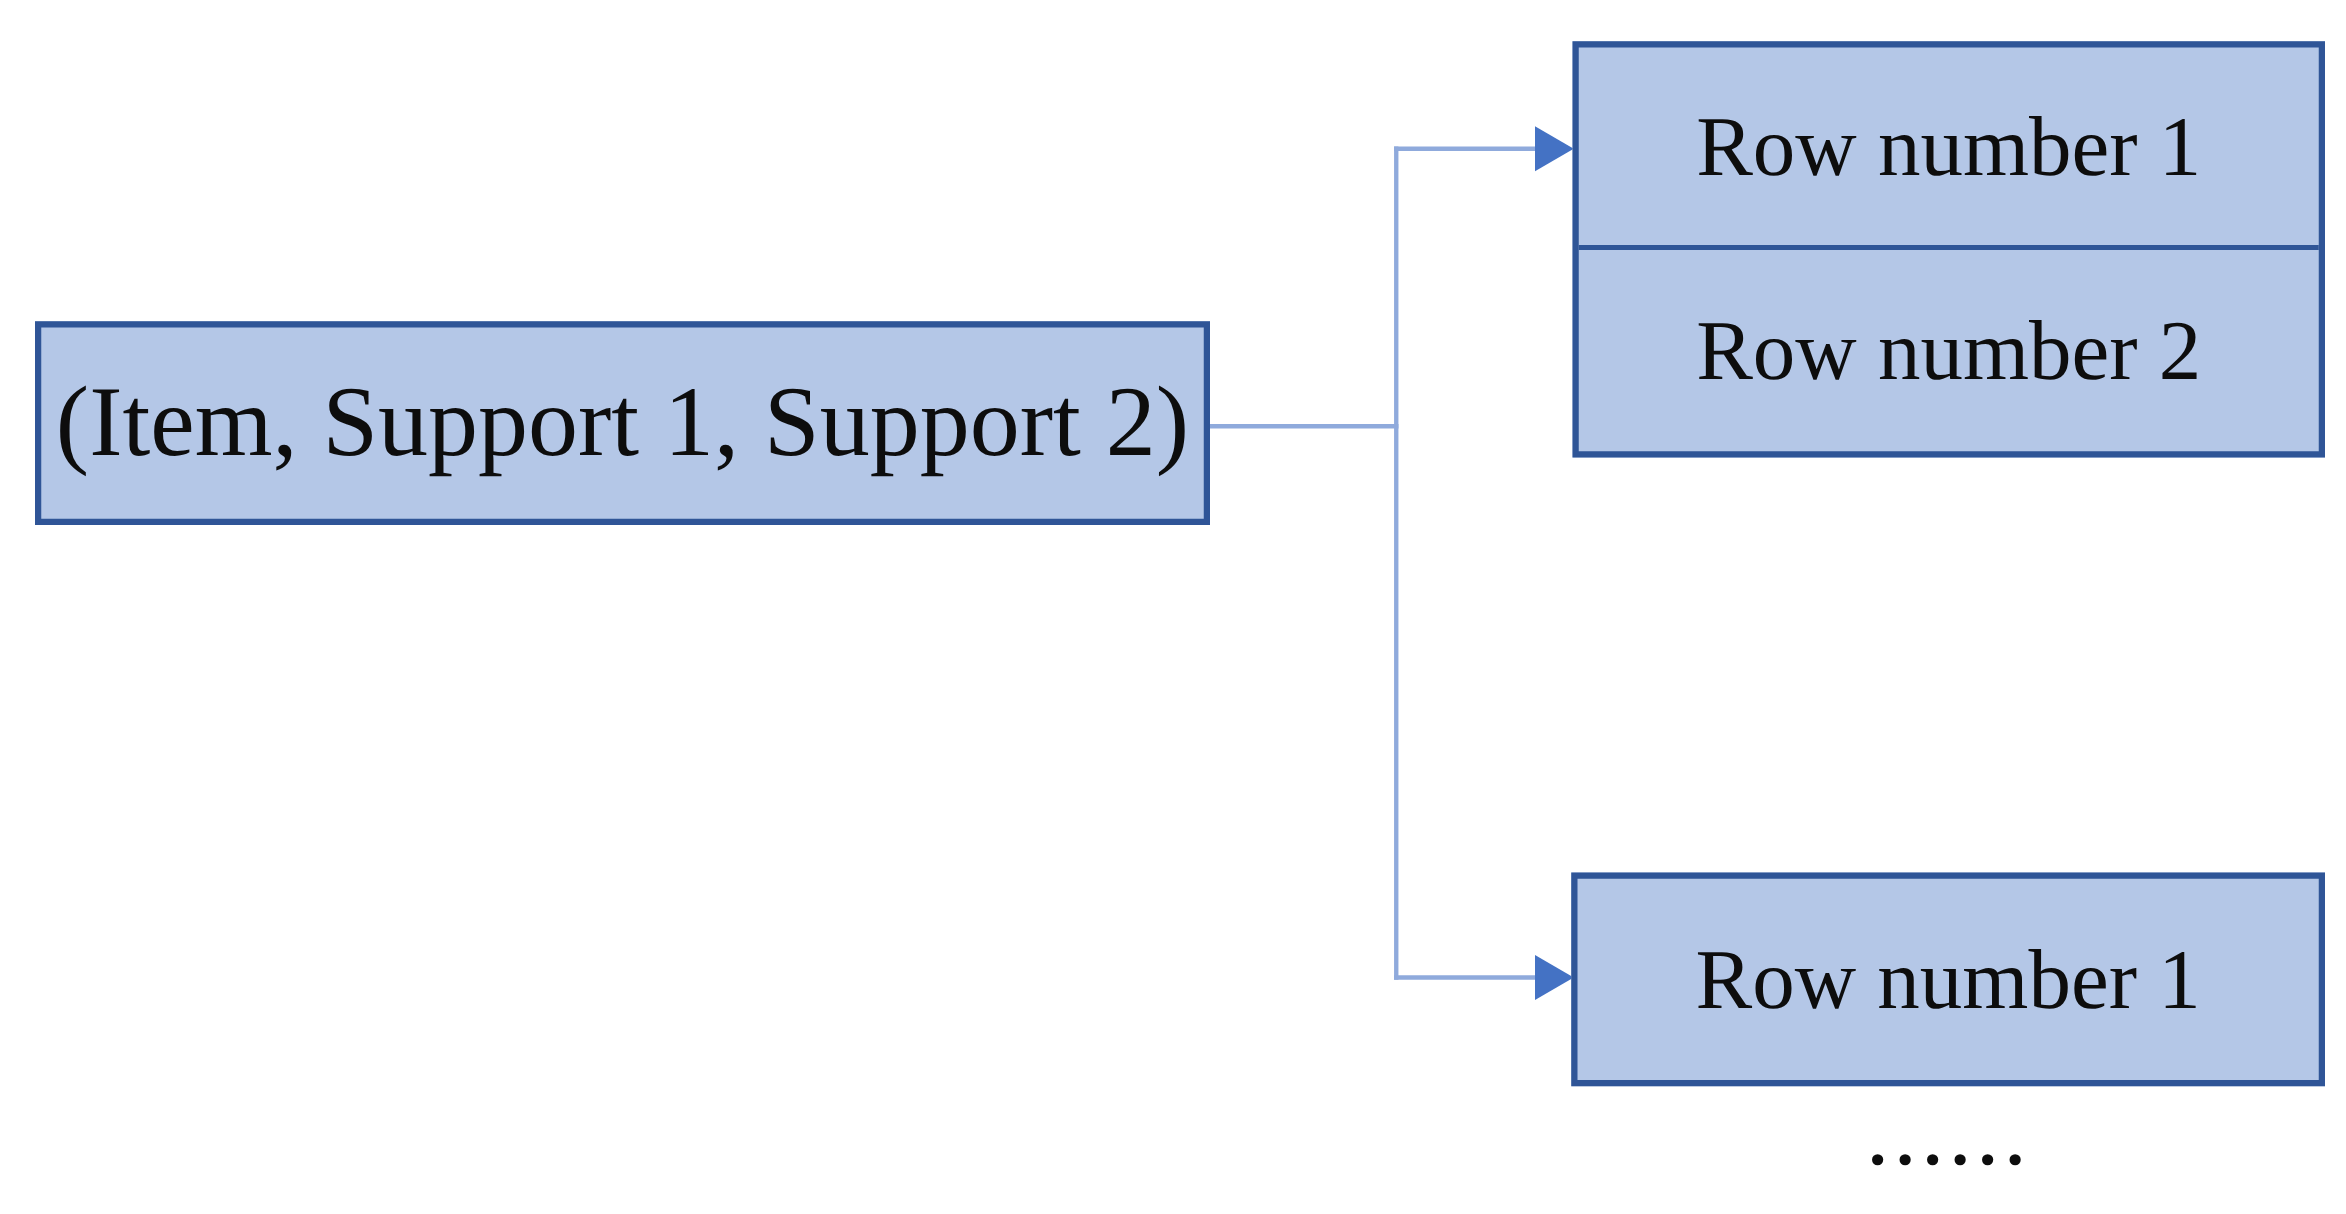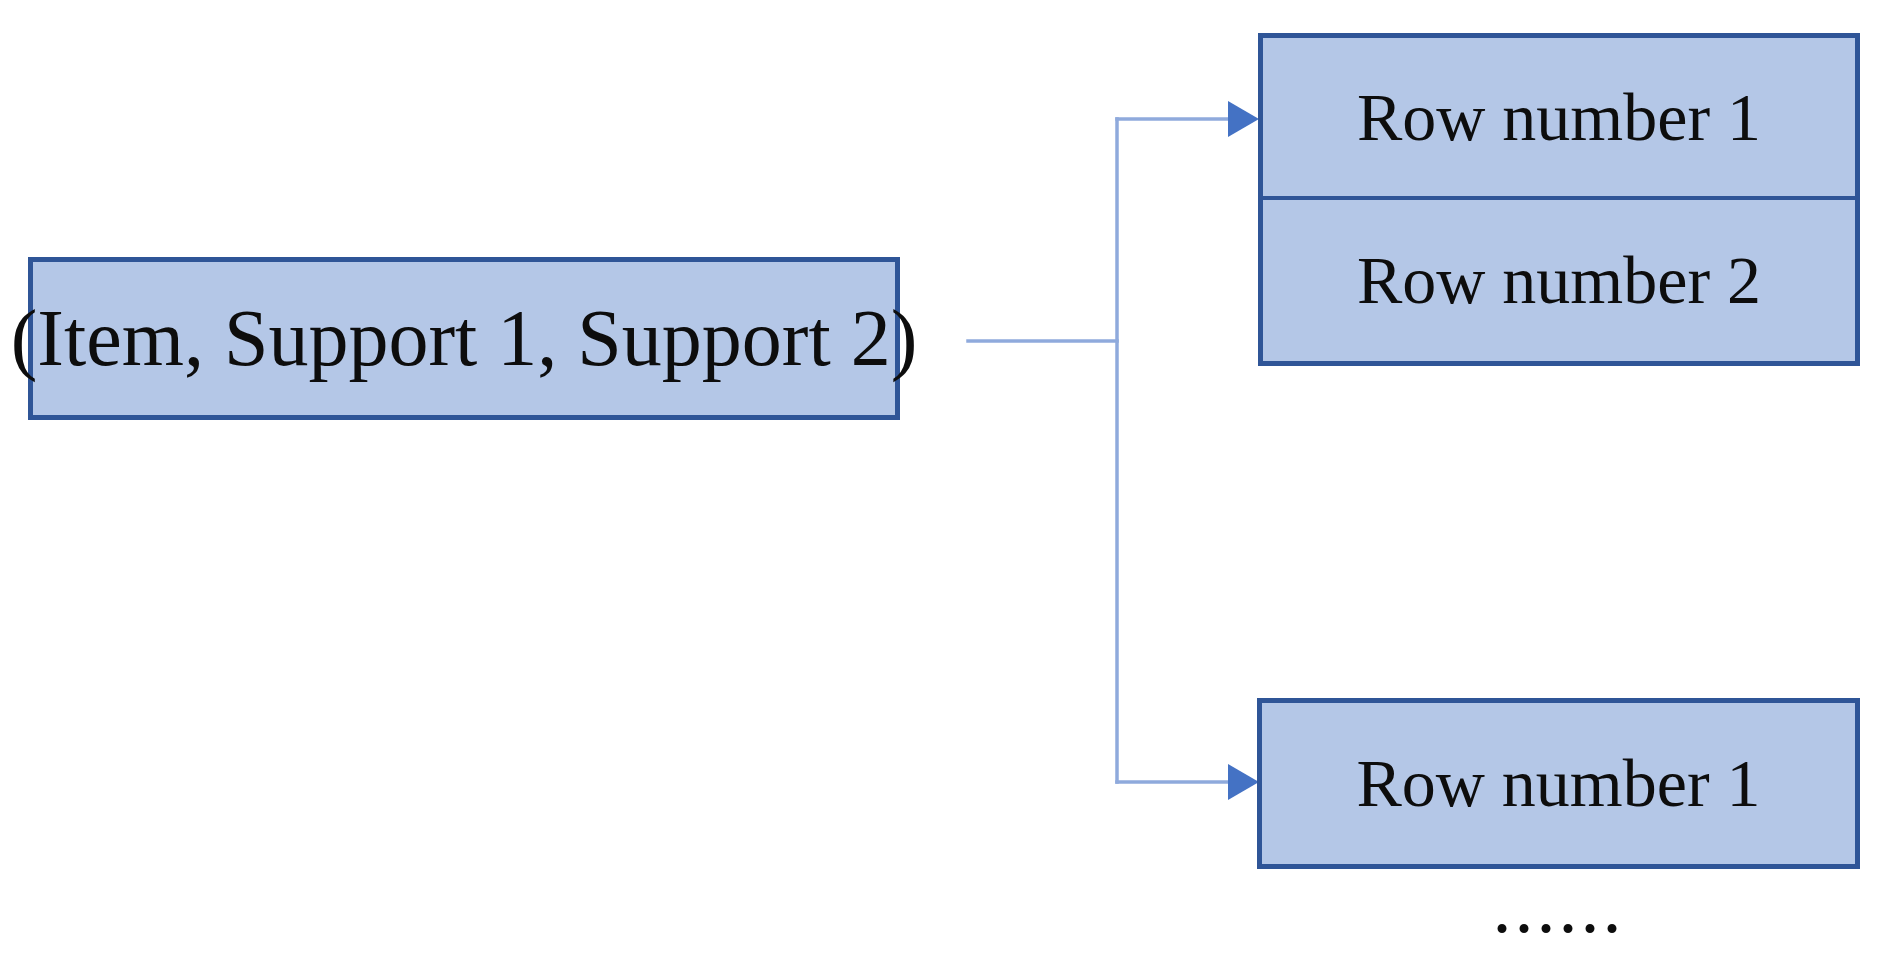--- a/index.html
+++ b/index.html
@@ -30,21 +30,21 @@
     background: var(--box-fill, #b4c7e7);
     border: 5px solid var(--box-border, #2f5597);
     display: flex;
     align-items: center;
     justify-content: center;
     white-space: nowrap;
   }
   .source-box {
     left: 28px;
     top: 257px;
-    width: 872px;
+    width: 940px;
     height: 163px;
     font-size: 80px;
   }
   .row-group {
     position: absolute;
     left: 1258px;
     top: 33px;
     width: 602px;
     height: 333px;
     box-sizing: border-box;

